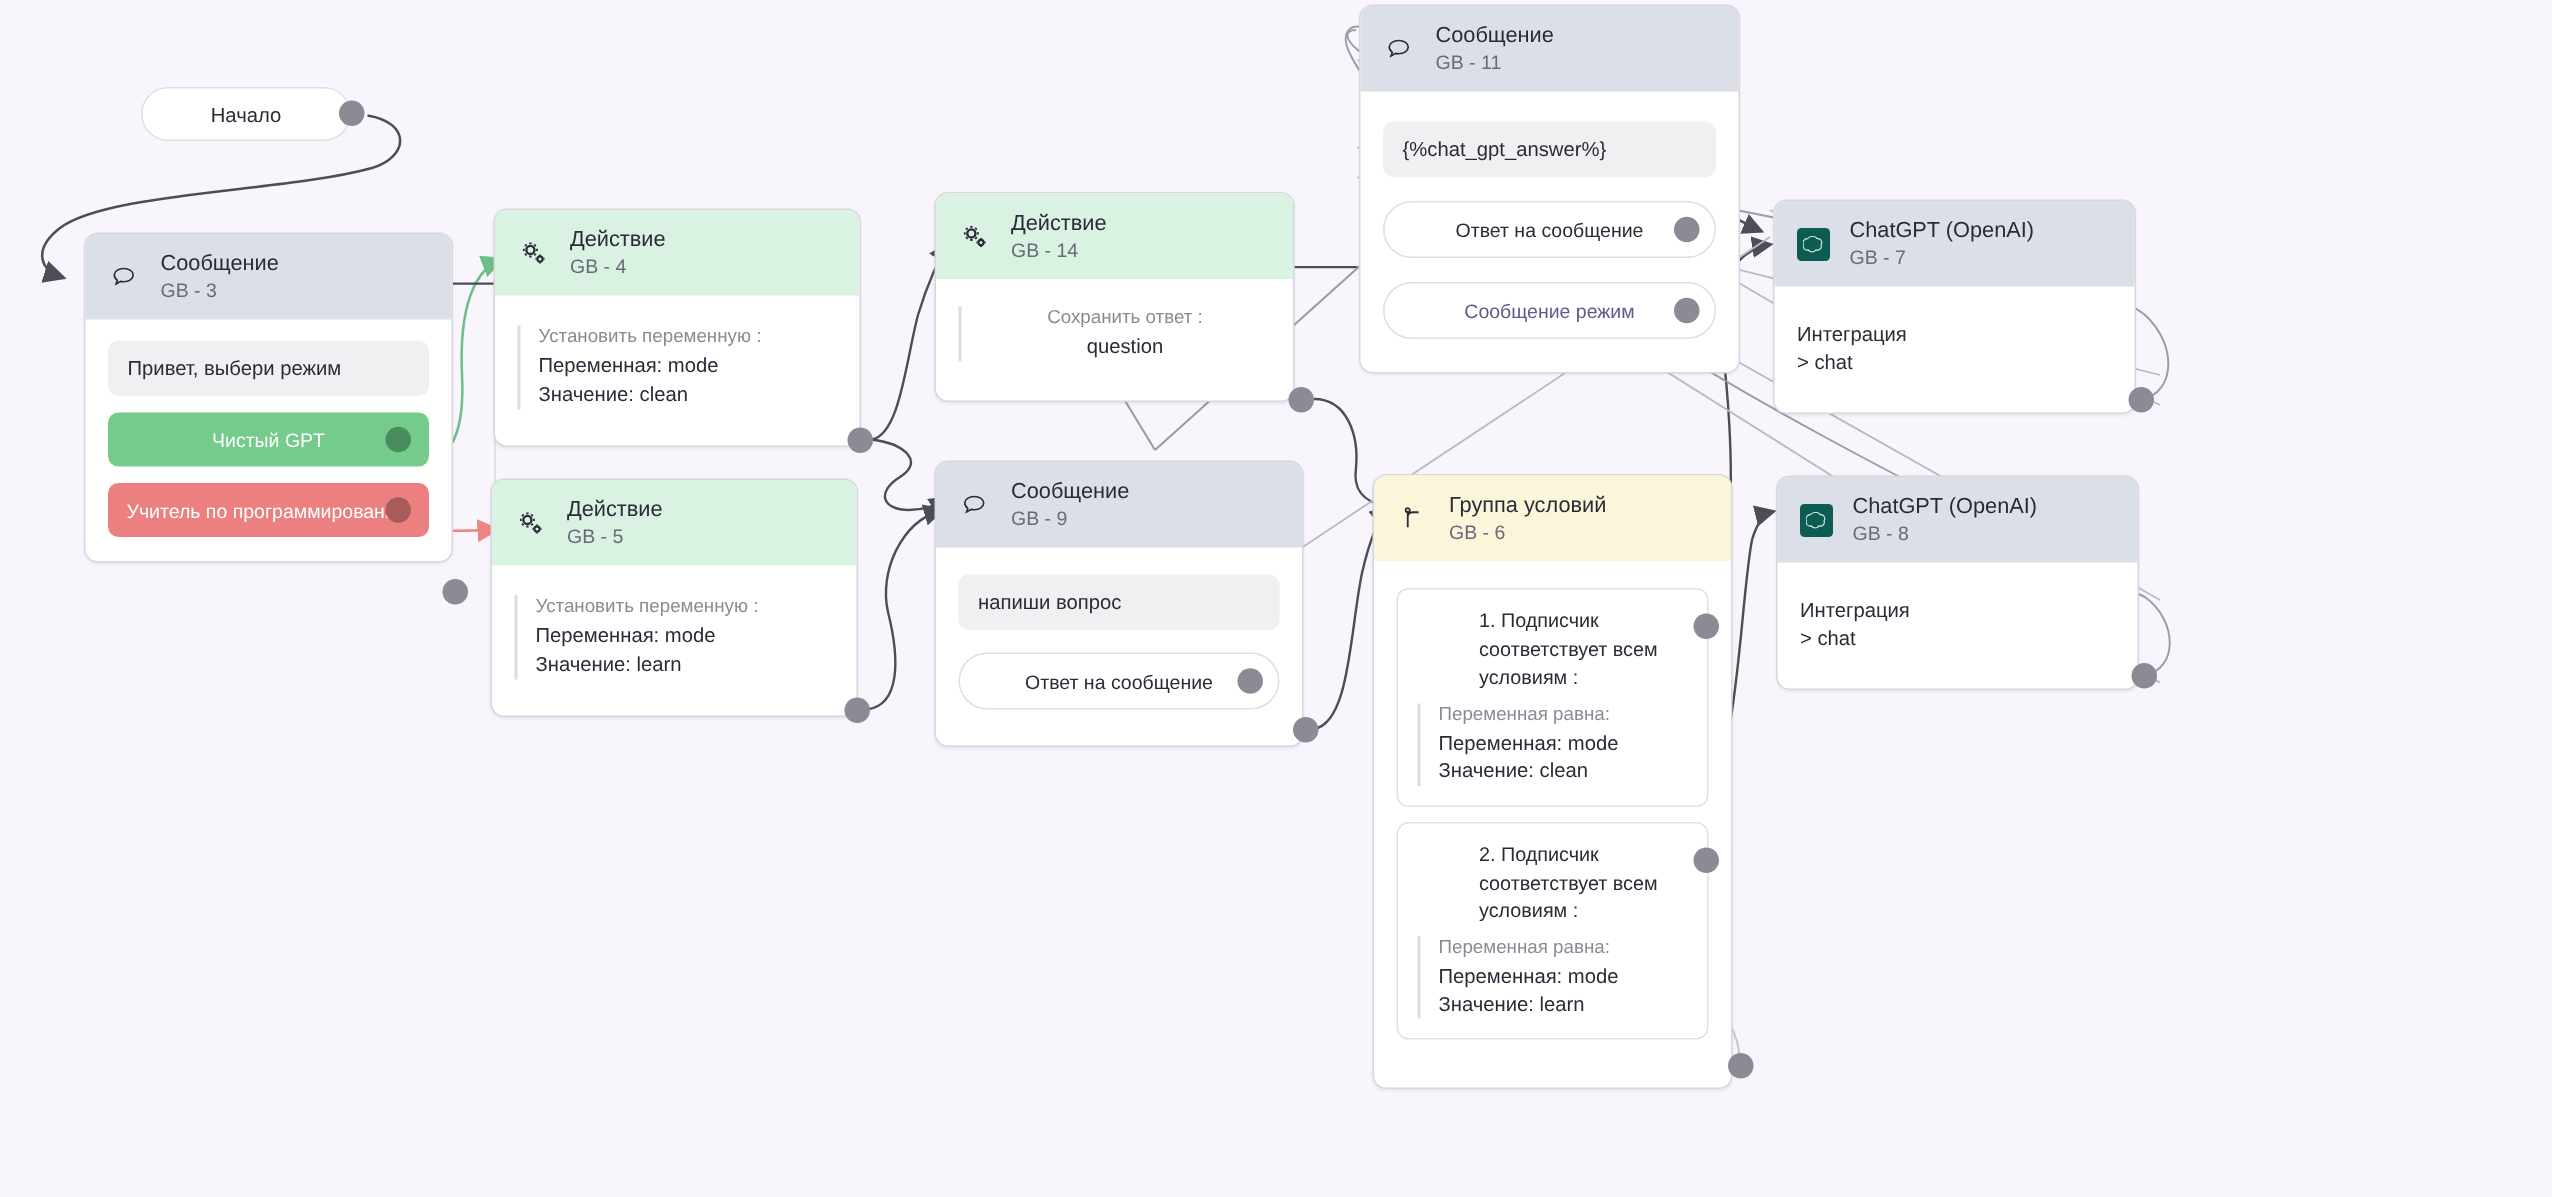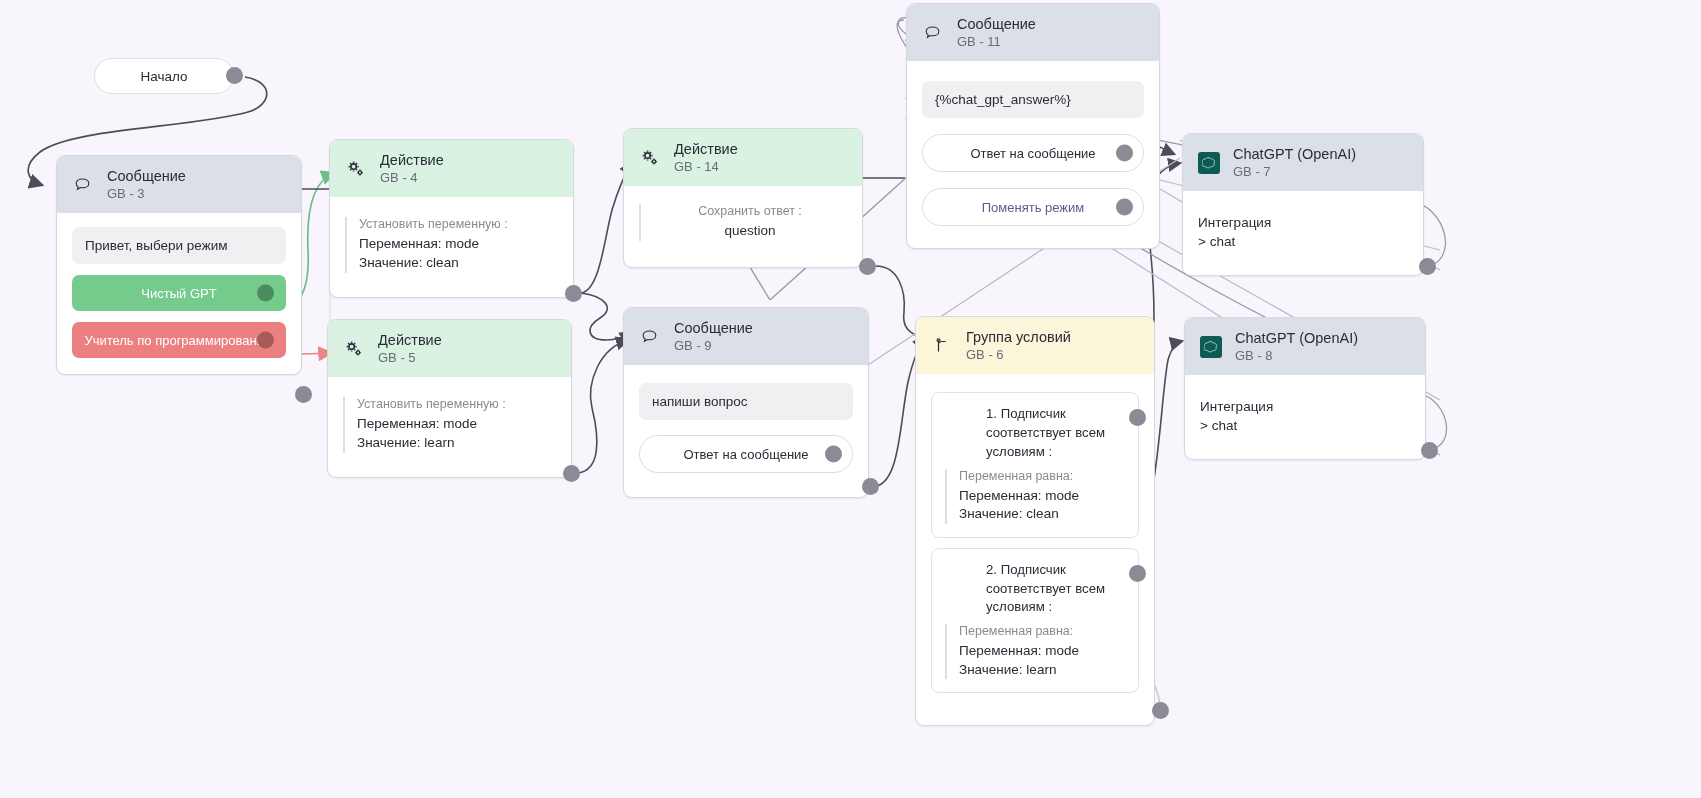--- a/index.html
+++ b/index.html
@@ -420,21 +420,21 @@
         <span class="head-sub" style="display:block">GB - 11</span>
       </span>
     </div>
     <div class="node-body" style="padding-top:20px;padding-bottom:22px;">
       <div class="bubble">{%chat_gpt_answer%}</div>
       <div class="qr qr-plain" style="margin-top:16px;height:38px;border-radius:19px;">
         <span>Ответ на сообщение</span>
         <span class="dot" style="right:10px;"></span>
       </div>
       <div class="qr qr-plain muted" style="margin-top:16px;height:38px;border-radius:19px;">
-        <span>Поменять режим</span>
+        <span>Сообщение режим</span>
         <span class="dot" style="right:10px;"></span>
       </div>
     </div>
   </div>
 
   <div class="node" style="left:915px; top:316px; width:240px;">
     <div class="node-head head-cond">
       <span class="head-icon">
         <svg width="18" height="18" viewBox="0 0 18 18">
           <path d="M5.5 3.5v11M5.5 7.5c0 0 0-3 3.6-3h3.6" fill="none" stroke="#2b2b38" stroke-width="1.2"></path>

